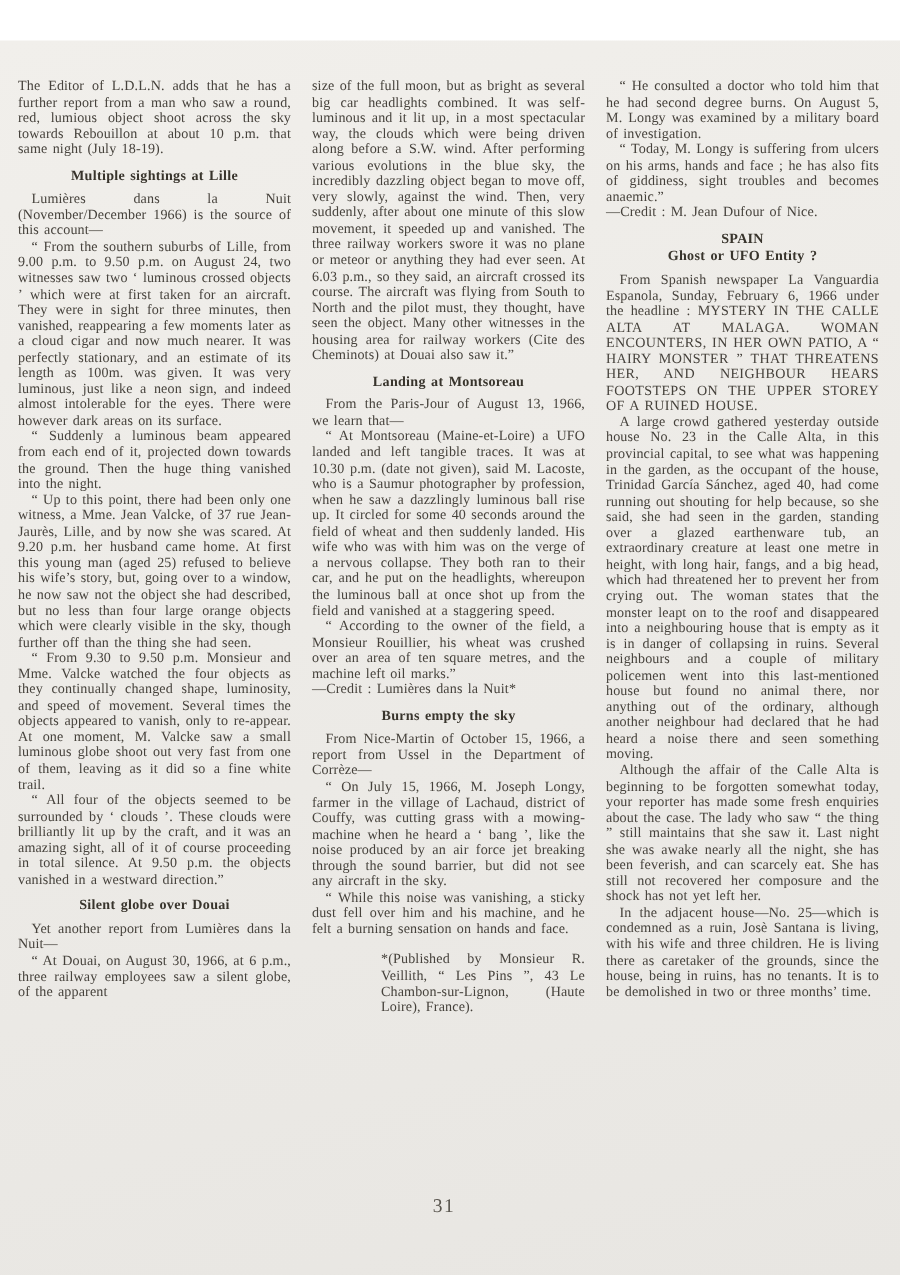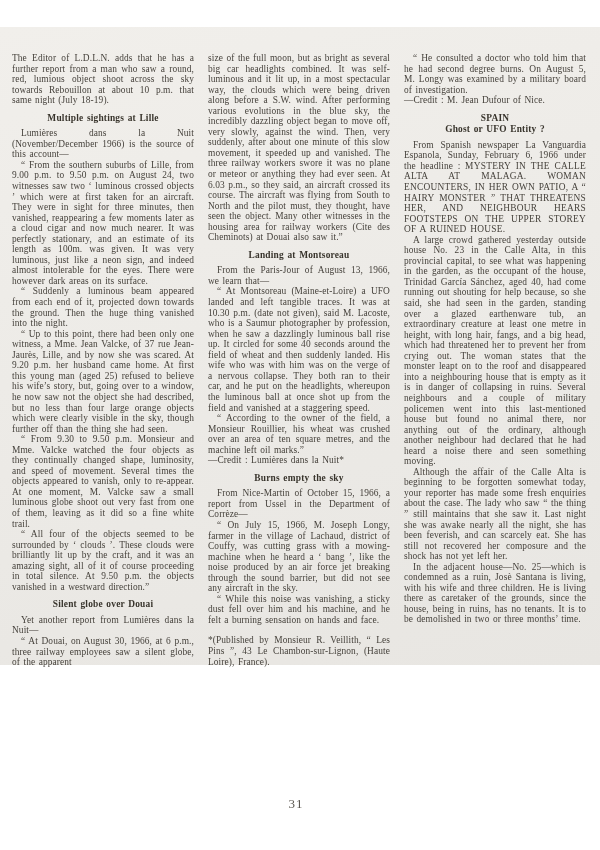--- a/index.html
+++ b/index.html
@@ -9,21 +9,21 @@
     height: 850px;
     background: #ffffff;
     font-family: "Liberation Serif", "DejaVu Serif", serif;
     overflow: hidden;
   }
   .paper {
     position: absolute;
     left: 0;
     top: 27px;
     width: 600px;
-    height: 638px;
+    height: 823px;
     background: linear-gradient(165deg, #f1efeb 0%, #edebe7 45%, #e8e6e2 100%);
     color: var(--ink, #46423c);
   }
   .cols {
     display: flex;
     gap: 14px;
     padding: 26px 14px 0 12px;
   }
   .col {
     flex: 1 1 0;
@@ -39,21 +39,21 @@
   .blk-heading {
     font-weight: bold;
     text-align: center;
     text-indent: 0;
     margin: 7px 0 5px 0;
     color: #38342c;
     letter-spacing: 0.2px;
   }
   .blk-heading + .blk-heading { margin-top: -4px; }
   .blk-credit { text-indent: 0; }
-  .blk-footnote { margin-top: 10px; text-indent: 0; }
+  .blk-footnote { margin-top: 10px; text-indent: 0; margin-left: 46px; }
   .it { }
   .caps { letter-spacing: 0.25px; }
   .pageno {
     position: absolute;
     left: 0;
     top: 769px;
     width: 592px;
     text-align: center;
     font-size: 13px;
     letter-spacing: 1px;
@@ -86,20 +86,21 @@
         <div class="blk blk-para indent"><span>“ According to the owner of the field, a Monsieur Rouillier, his wheat was crushed over an area of ten square metres, and the machine left oil marks.”</span></div>
         <div class="blk blk-credit"><span>—Credit : </span><span class="it">Lumières dans la Nuit</span><span>*</span></div>
         <div class="blk blk-heading"><span>Burns empty the sky</span></div>
         <div class="blk blk-para indent"><span>From </span><span class="it">Nice-Martin</span><span> of October 15, 1966, a report from Ussel in the Department of Corrèze—</span></div>
         <div class="blk blk-para indent"><span>“ On July 15, 1966, M. Joseph Longy, farmer in the village of Lachaud, district of Couffy, was cutting grass with a mowing-machine when he heard a ‘ bang ’, like the noise produced by an air force jet breaking through the sound barrier, but did not see any aircraft in the sky.</span></div>
         <div class="blk blk-para indent"><span>“ While this noise was vanishing, a sticky dust fell over him and his machine, and he felt a burning sensation on hands and face.</span></div>
         <div class="blk blk-footnote"><span>*(Published by Monsieur R. Veillith, “ Les Pins ”, 43 Le Chambon-sur-Lignon, (Haute Loire), France).</span></div>
       </div>
     <div class="col">
         <div class="blk blk-para indent"><span>“ He consulted a doctor who told him that he had second degree burns. On August 5, M. Longy was examined by a military board of investigation.</span></div>
+        <div class="blk blk-para indent"><span>“ Today, M. Longy is suffering from ulcers on his arms, hands and face ; he has also fits of giddiness, sight troubles and becomes anaemic.”</span></div>
         <div class="blk blk-credit"><span>—Credit : M. Jean Dufour of Nice.</span></div>
         <div class="blk blk-heading"><span>SPAIN</span></div>
         <div class="blk blk-heading"><span>Ghost or UFO Entity ?</span></div>
         <div class="blk blk-para indent"><span>From Spanish newspaper </span><span class="it">La Vanguardia Espanola,</span><span> Sunday, February 6, 1966 under the headline : </span><span class="caps">MYSTERY IN THE CALLE ALTA AT MALAGA. WOMAN ENCOUNTERS, IN HER OWN PATIO, A “ HAIRY MONSTER ” THAT THREATENS HER, AND NEIGHBOUR HEARS FOOTSTEPS ON THE UPPER STOREY OF A RUINED HOUSE.</span></div>
         <div class="blk blk-para indent"><span>A large crowd gathered yesterday outside house No. 23 in the Calle Alta, in this provincial capital, to see what was happening in the garden, as the occupant of the house, Trinidad García Sánchez, aged 40, had come running out shouting for help because, so she said, she had seen in the garden, standing over a glazed earthenware tub, an extraordinary creature at least one metre in height, with long hair, fangs, and a big head, which had threatened her to prevent her from crying out. The woman states that the monster leapt on to the roof and disappeared into a neighbouring house that is empty as it is in danger of collapsing in ruins. Several neighbours and a couple of military policemen went into this last-mentioned house but found no animal there, nor anything out of the ordinary, although another neighbour had declared that he had heard a noise there and seen something moving.</span></div>
         <div class="blk blk-para indent"><span>Although the affair of the Calle Alta is beginning to be forgotten somewhat today, your reporter has made some fresh enquiries about the case. The lady who saw “ the thing ” still maintains that she saw it. Last night she was awake nearly all the night, she has been feverish, and can scarcely eat. She has still not recovered her composure and the shock has not yet left her.</span></div>
         <div class="blk blk-para indent"><span>In the adjacent house—No. 25—which is condemned as a ruin, Josè Santana is living, with his wife and three children. He is living there as caretaker of the grounds, since the house, being in ruins, has no tenants. It is to be demolished in two or three months’ time.</span></div>
       </div>
   </div>
   <div class="pageno">31</div>

